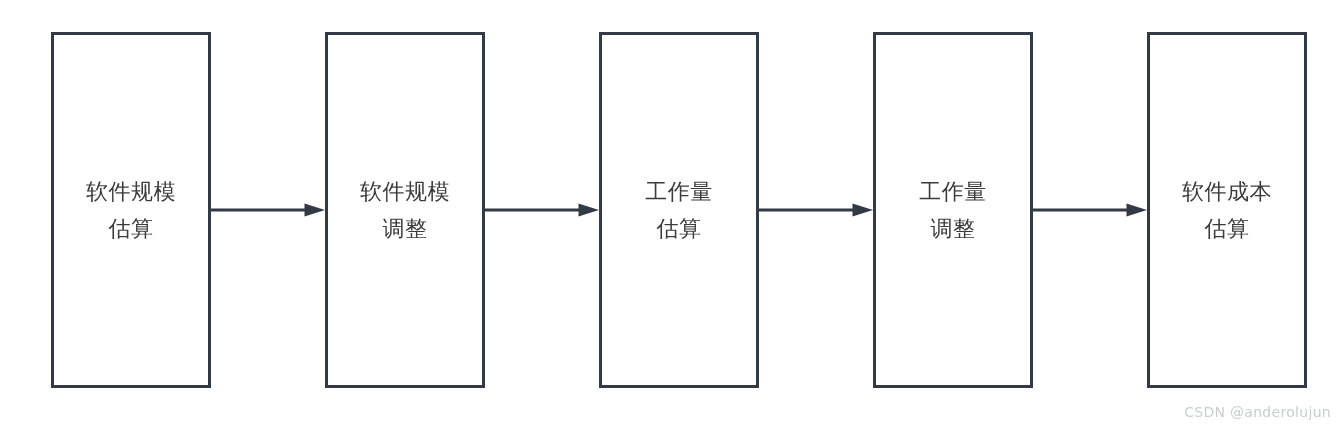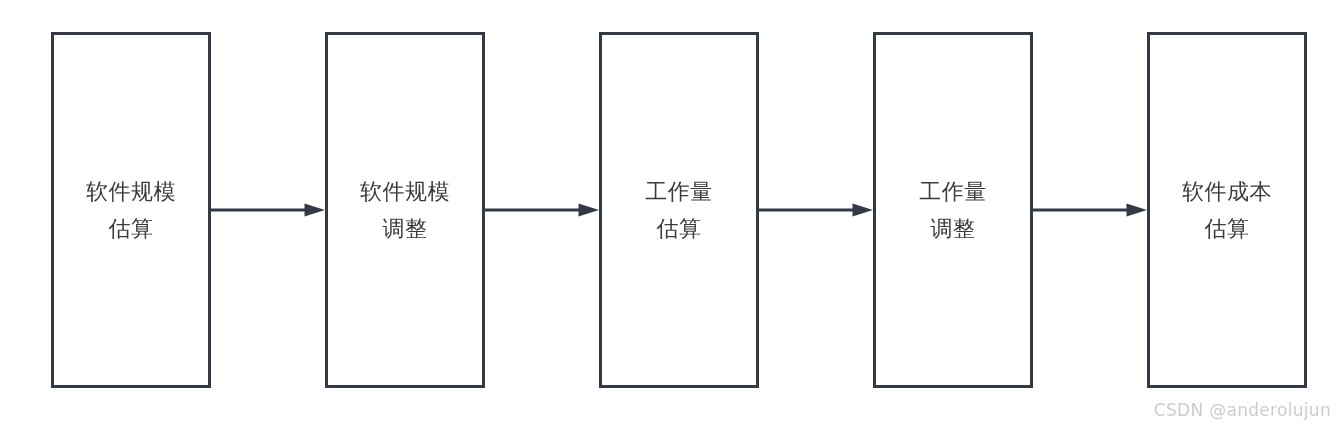--- a/index.html
+++ b/index.html
@@ -75,21 +75,21 @@
   .arrow svg {
     display: block;
     width: 100%;
     height: 16px;
   }
 
   .watermark {
     position: absolute;
     right: 9px;
     bottom: 6px;
-    font-size: 17px;
+    font-size: 14px;
     color: #c9cdd2;
     letter-spacing: 0.3px;
     font-family: "DejaVu Sans", "Liberation Sans", sans-serif;
     user-select: none;
   }
 </style>
 </head>
 <body>
 
 <div id="canvas">

